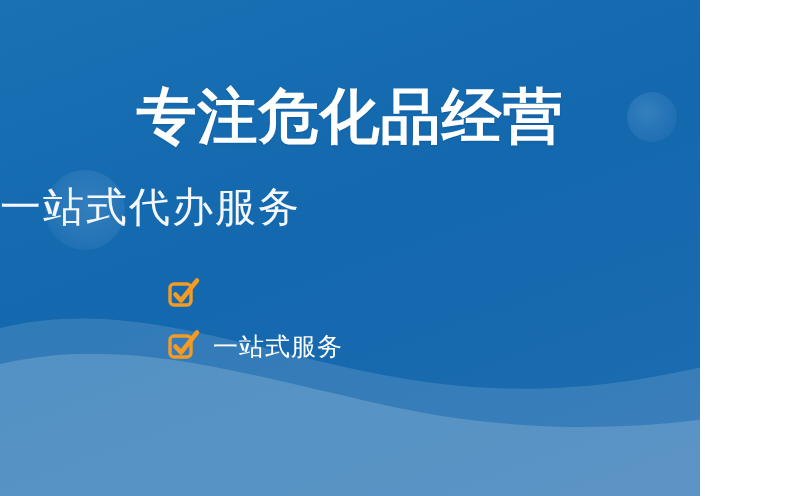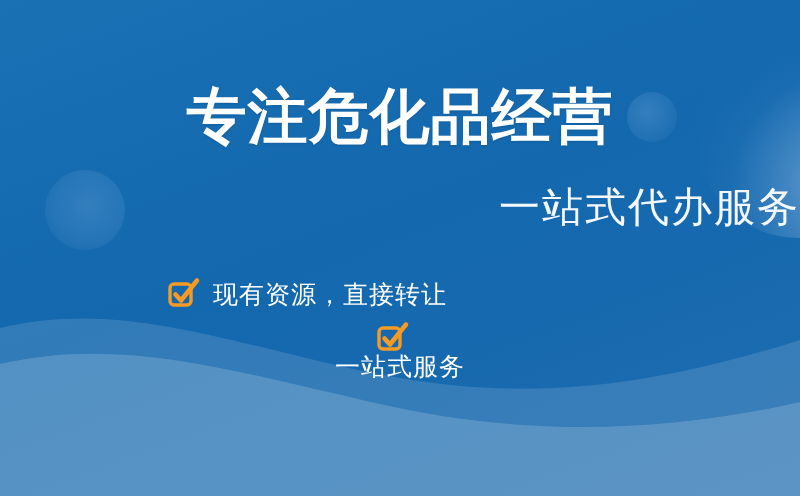--- a/index.html
+++ b/index.html
@@ -2,21 +2,21 @@
 <html><head>
 <meta charset="utf-8">
 <style>
   html, body {
     margin: 0;
     padding: 0;
     background: #ffffff;
   }
   #banner {
     position: relative;
-    width: 800px;
+    width: 700px;
     height: 496px;
     overflow: hidden;
     background: linear-gradient(160deg, #1a71b4 0%, #1368ae 45%, #1e6cb0 100%);
     font-family: "Liberation Sans", "DejaVu Sans", sans-serif;
     -webkit-font-smoothing: antialiased;
   }
 
   
   .bg-layer {
     position: absolute;
@@ -86,21 +86,21 @@
     line-height: 66px;
     letter-spacing: 1px;
     white-space: nowrap;
     text-shadow: 0 1px 2px rgba(0,40,80,0.18);
   }
   #subhead {
     position: absolute;
     left: 0;
     right: 0;
     top: 183px;
-    text-align: right;
+    text-align: left;
     color: #f4f8fc;
     font-family: "DejaVu Sans", "Liberation Sans", sans-serif;
     font-weight: 400;
     font-size: 41px;
     line-height: 48px;
     letter-spacing: 2px;
     white-space: nowrap;
   }
 
   
@@ -109,21 +109,21 @@
     left: 170px;
     top: 274px;
     width: 460px;
   }
   .feature-item {
     display: flex;
     align-items: center;
     height: 41px;
     margin-bottom: 11px;
   }
-  .feature-item:last-child { margin-bottom: 0; flex-direction: column; }
+  .feature-item:last-child { margin-bottom: 0; }
   .check-icon {
     flex: 0 0 auto;
     width: 26px;
     height: 26px;
     position: relative;
     margin-right: 17px;
   }
   .check-icon svg {
     position: absolute;
     left: -2px;
@@ -168,21 +168,20 @@
 
     <div id="feature-list">
 
       <div class="feature-item">
         <span class="check-icon">
           <svg viewBox="0 0 32 32">
             <rect x="2" y="7" width="21" height="21" rx="4" ry="4" fill="none" stroke="#f59a23" stroke-width="3.4"></rect>
             <path d="M7.5 17.5 L13 23.5 L29 3.5" fill="none" stroke="#f59a23" stroke-width="4.6" stroke-linecap="round" stroke-linejoin="round"></path>
           </svg>
         </span>
-        <span class="feature-label">现有资源，直接转让</span>
       </div>
 
 
       <div class="feature-item">
         <span class="check-icon">
           <svg viewBox="0 0 32 32">
             <rect x="2" y="7" width="21" height="21" rx="4" ry="4" fill="none" stroke="#f59a23" stroke-width="3.4"></rect>
             <path d="M7.5 17.5 L13 23.5 L29 3.5" fill="none" stroke="#f59a23" stroke-width="4.6" stroke-linecap="round" stroke-linejoin="round"></path>
           </svg>
         </span>

